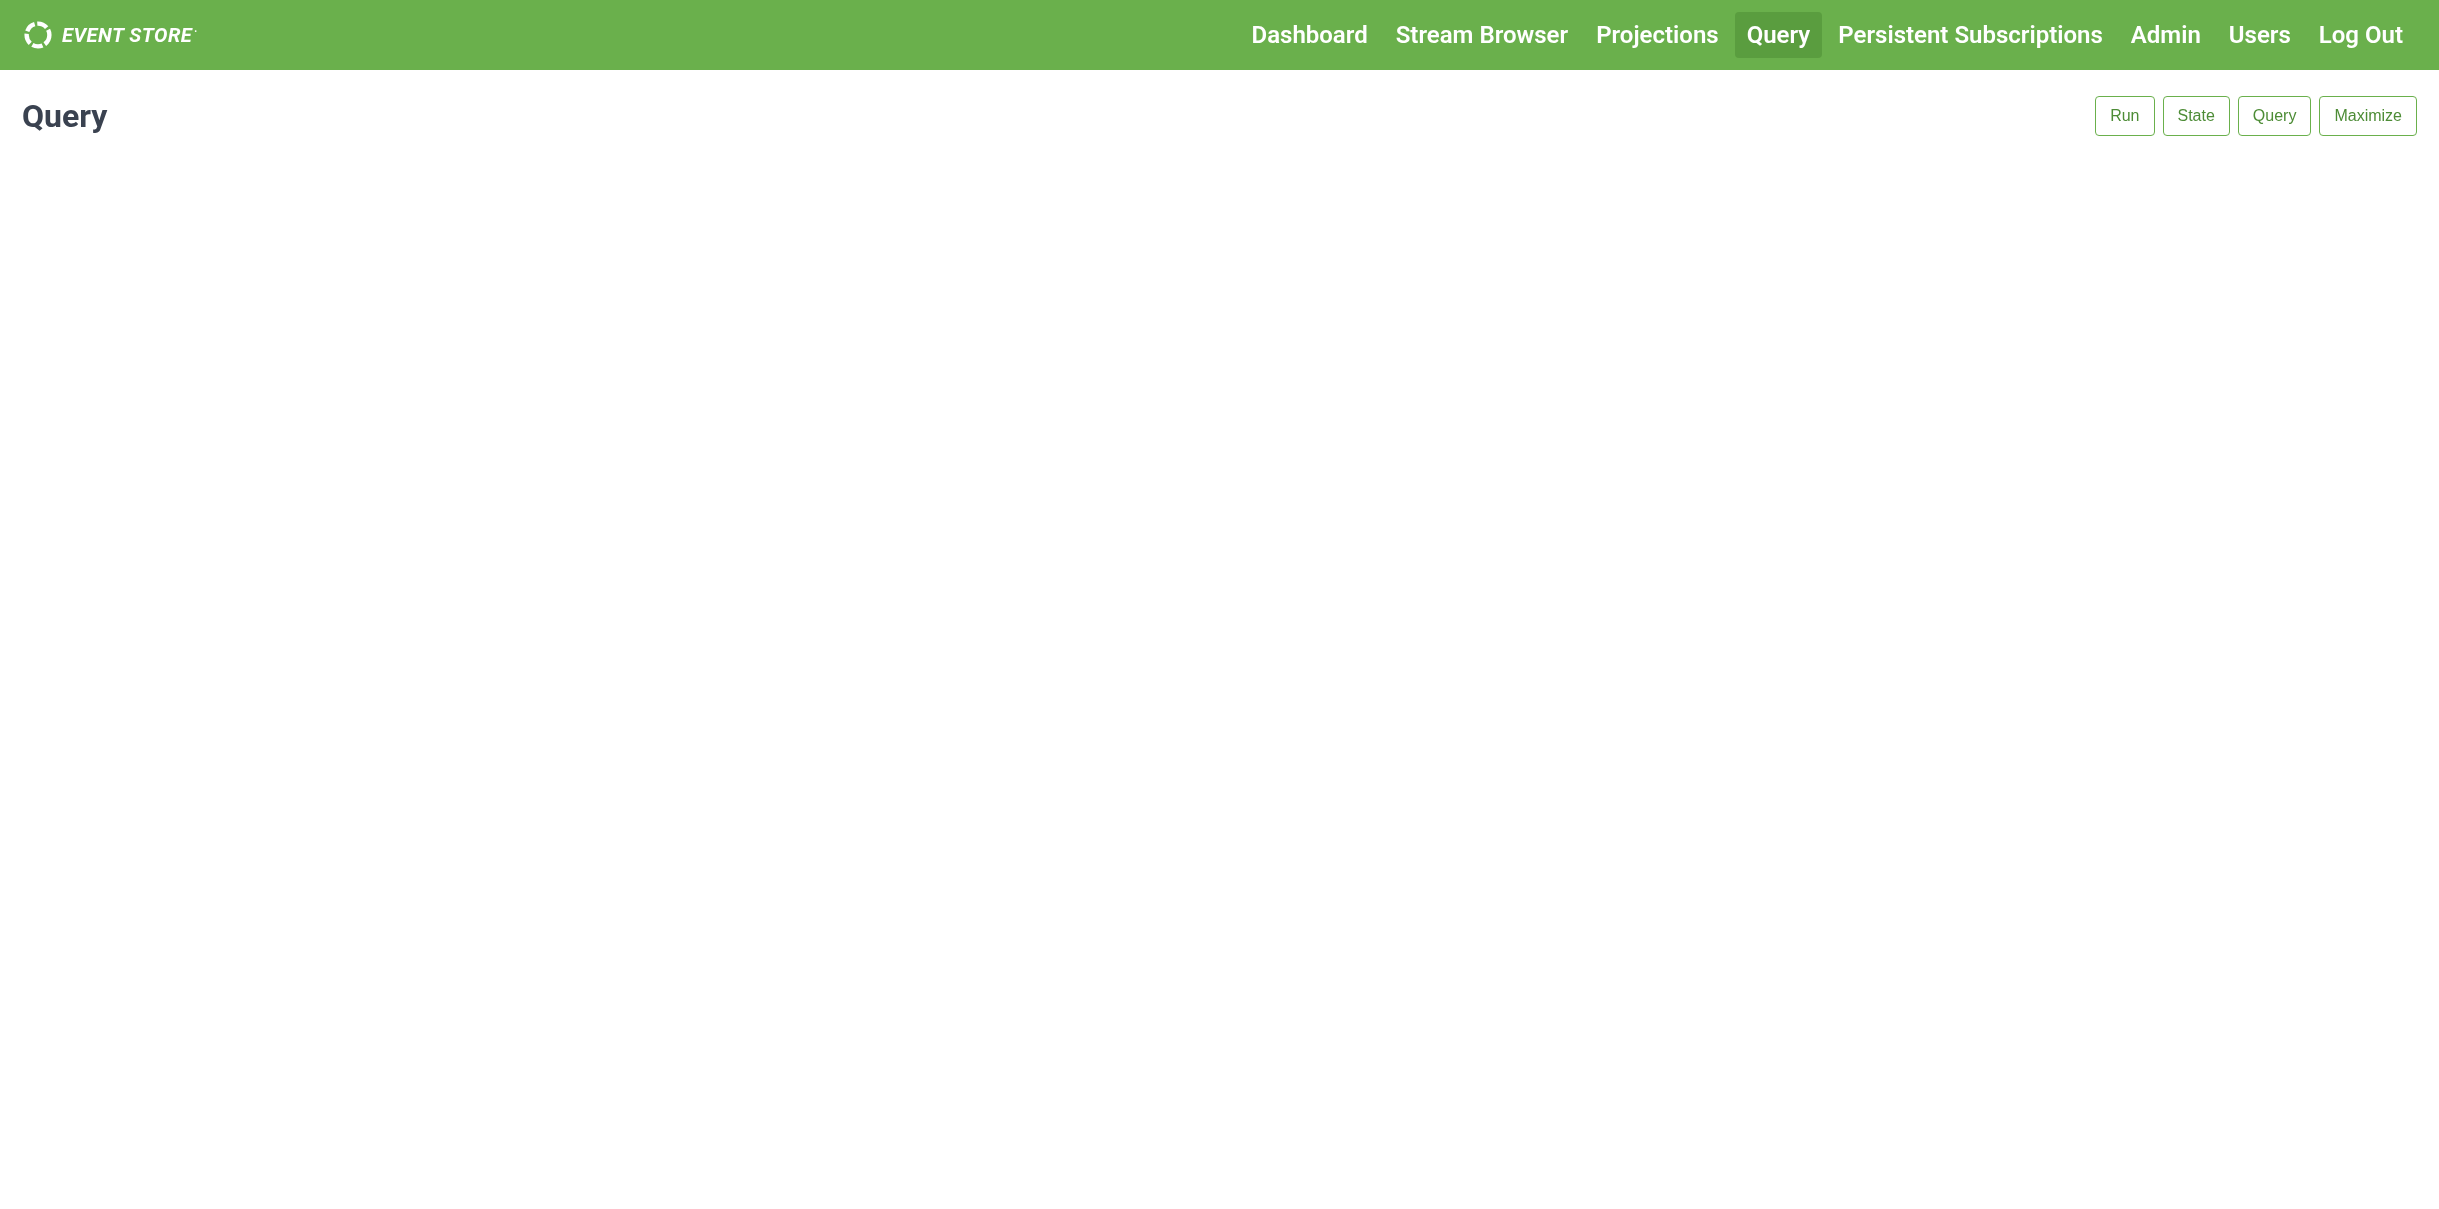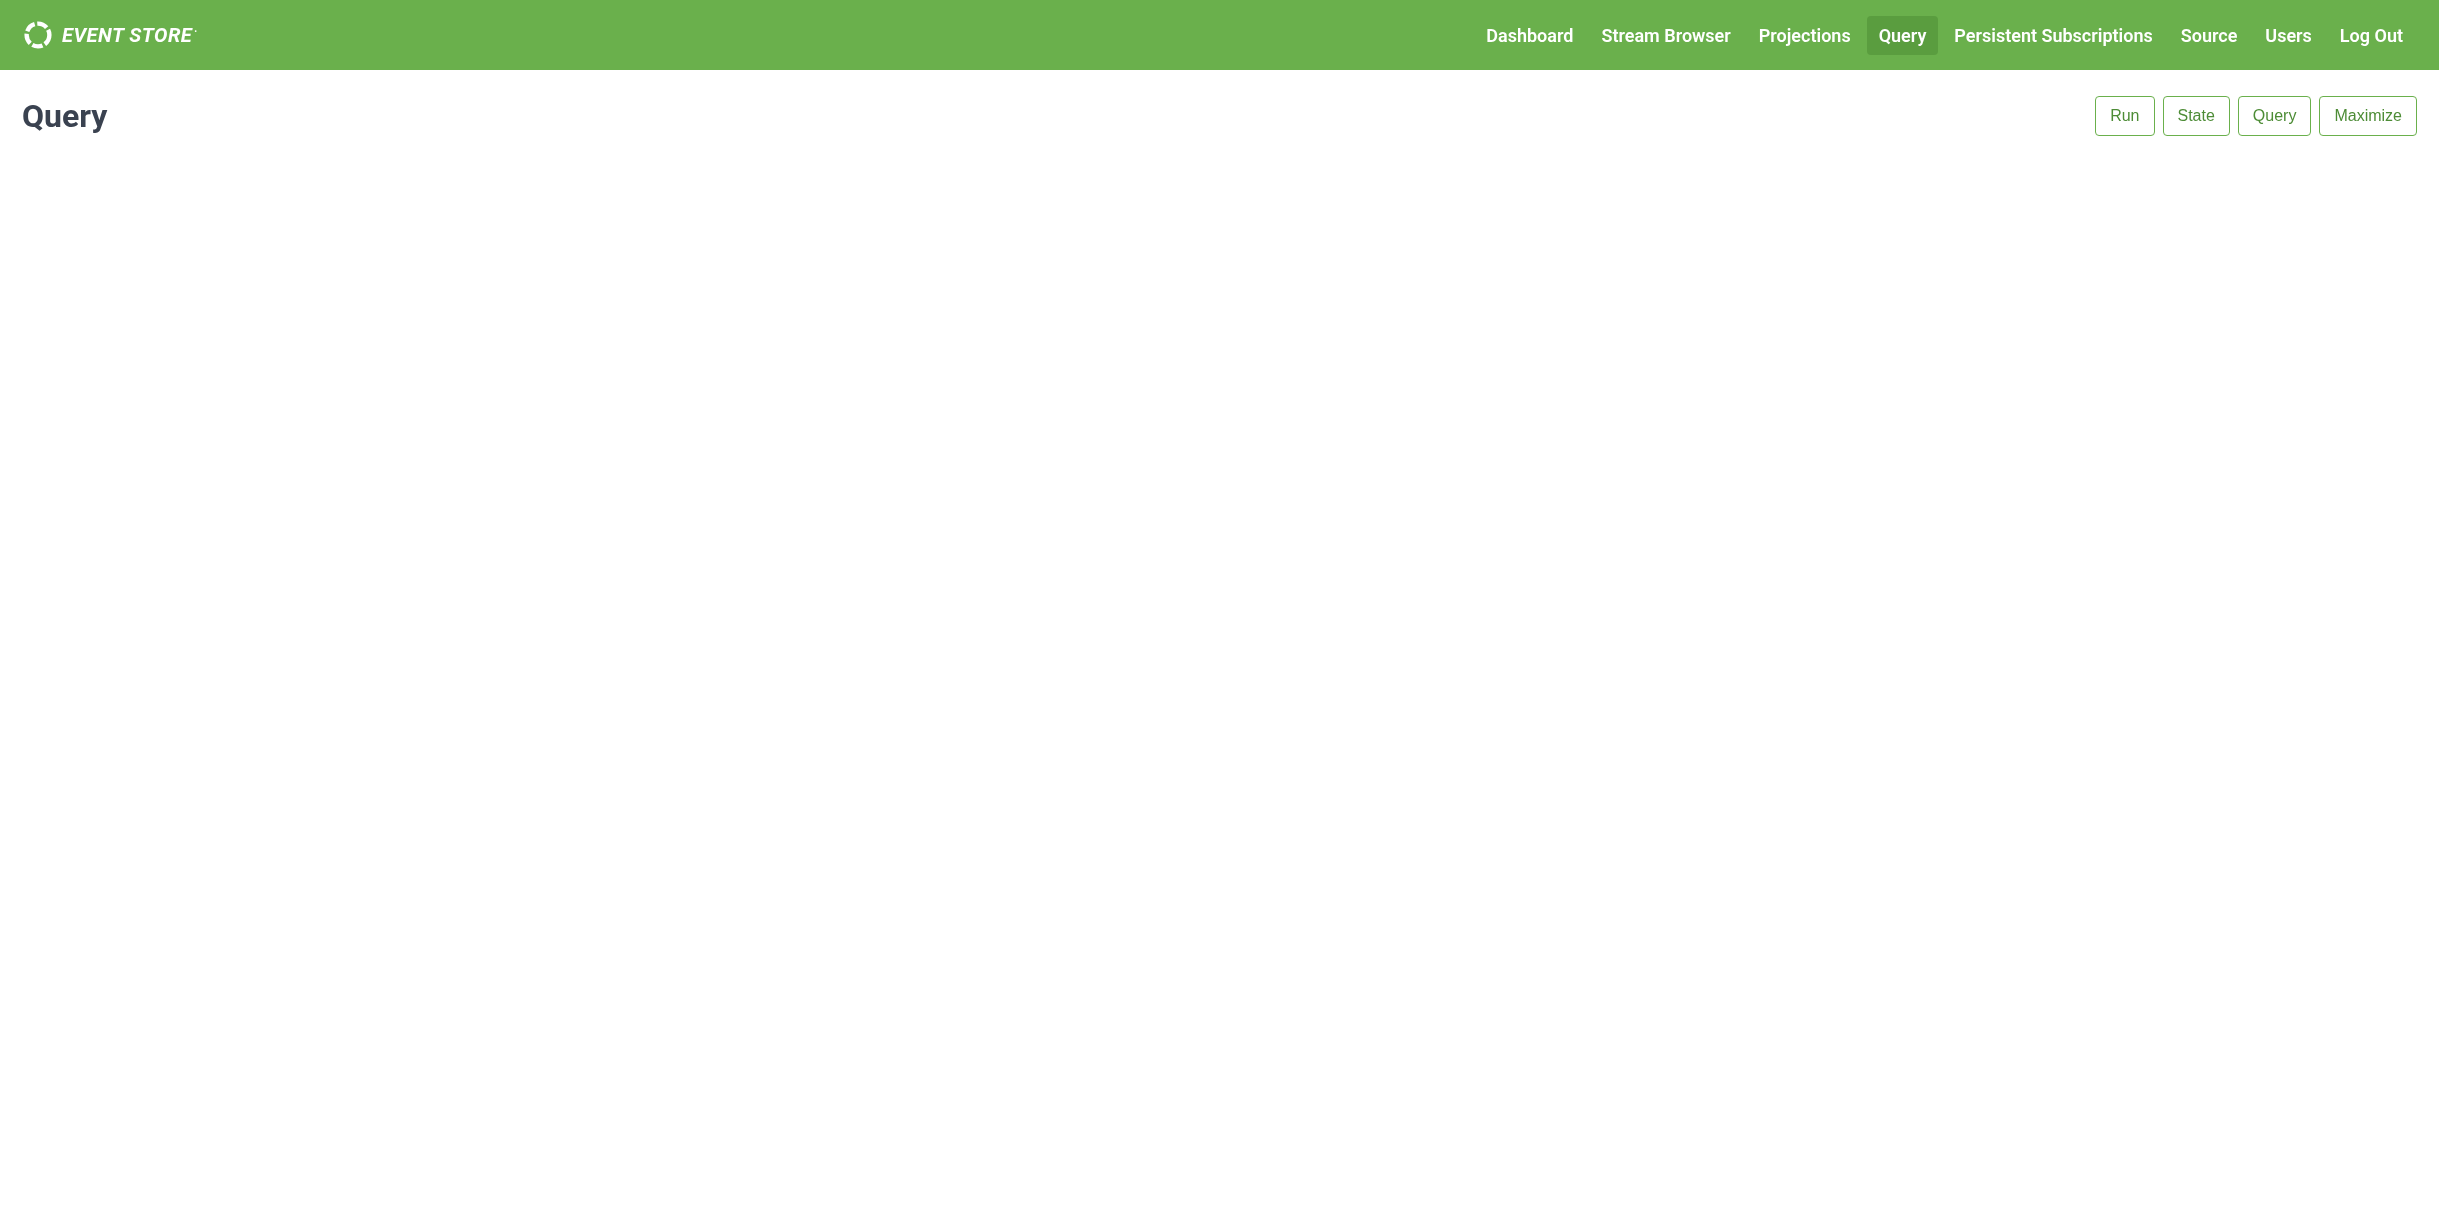--- a/index.html
+++ b/index.html
@@ -45,21 +45,21 @@
       margin-left: 2px;
     }
     .nav {
       display: flex;
       align-items: center;
       gap: 4px;
     }
     .nav-item {
       color: #ffffff;
       font-weight: 600;
-      font-size: 18px;
+      font-size: 24px;
       padding: 9px 12px;
       border-radius: 4px;
       cursor: pointer;
     }
     .nav-item.active {
       background: #5a9d3f;
     }
     .content {
       padding: 26px 22px;
     }
@@ -154,21 +154,21 @@
       </svg>
     </span>
     <span class="logo-text"><span>EVENT STORE</span><span class="dot">.</span></span>
   </div>
   <nav class="nav">
     <a class="nav-item">Dashboard</a>
     <a class="nav-item">Stream Browser</a>
     <a class="nav-item">Projections</a>
     <a class="nav-item active">Query</a>
     <a class="nav-item">Persistent Subscriptions</a>
-    <a class="nav-item">Source</a>
+    <a class="nav-item">Admin</a>
     <a class="nav-item">Users</a>
     <a class="nav-item">Log Out</a>
   </nav>
 </header>
 
 <main class="content">
   <div class="title-row">
     <h1 class="page-title">Query</h1>
     <div class="actions">
       <button class="btn">Run</button>

